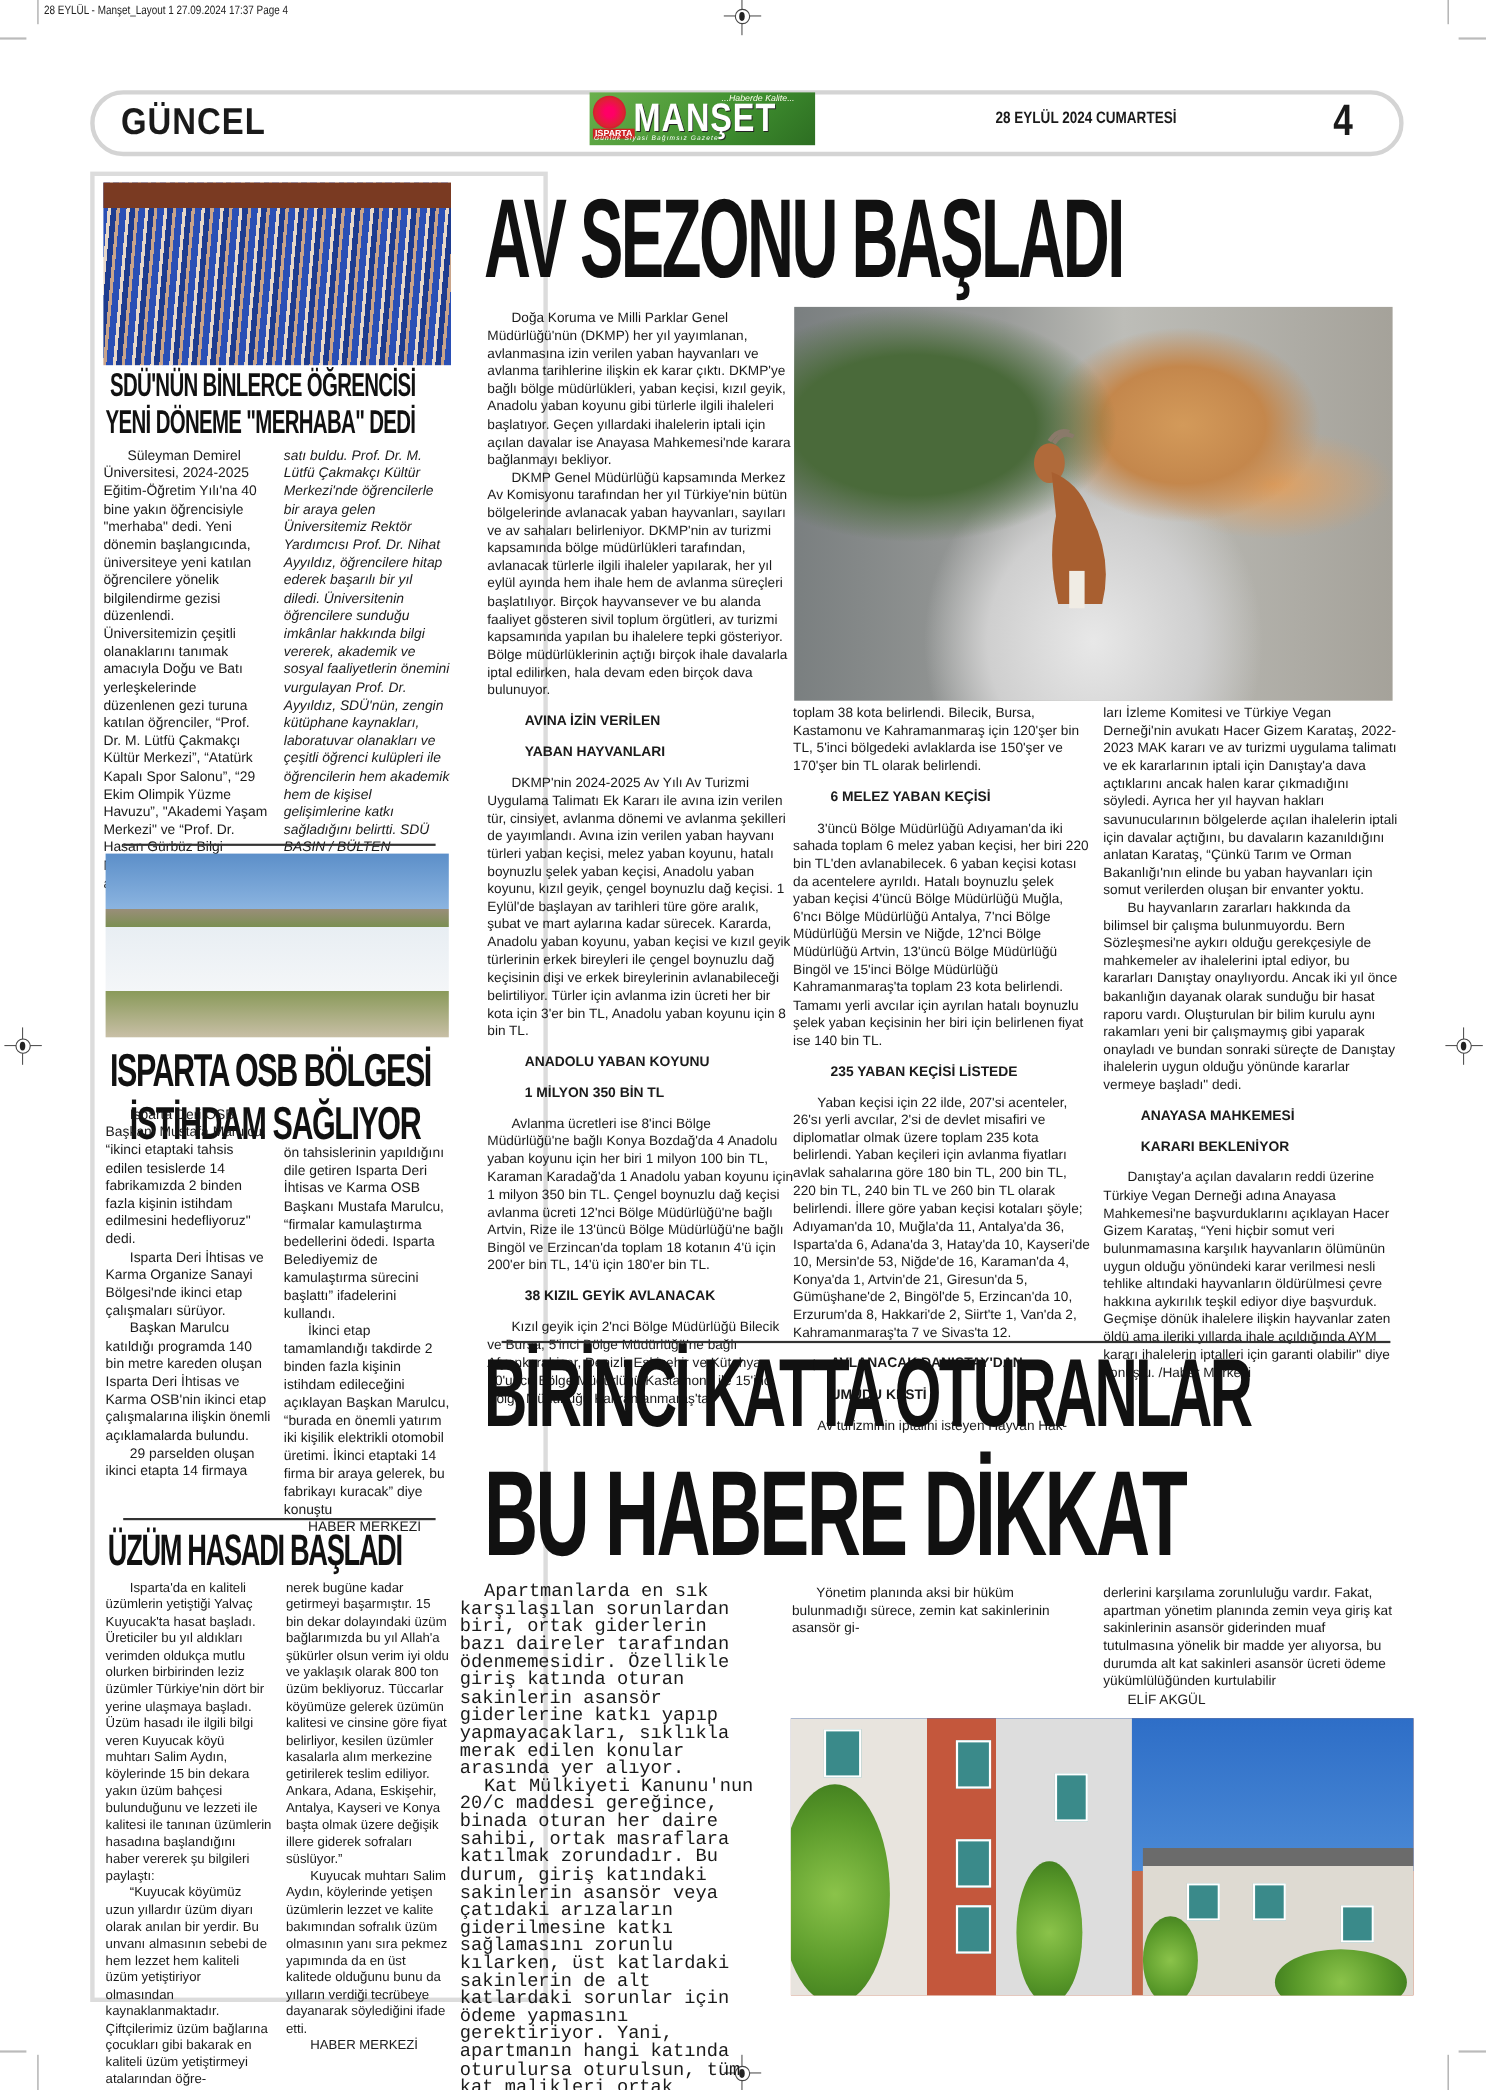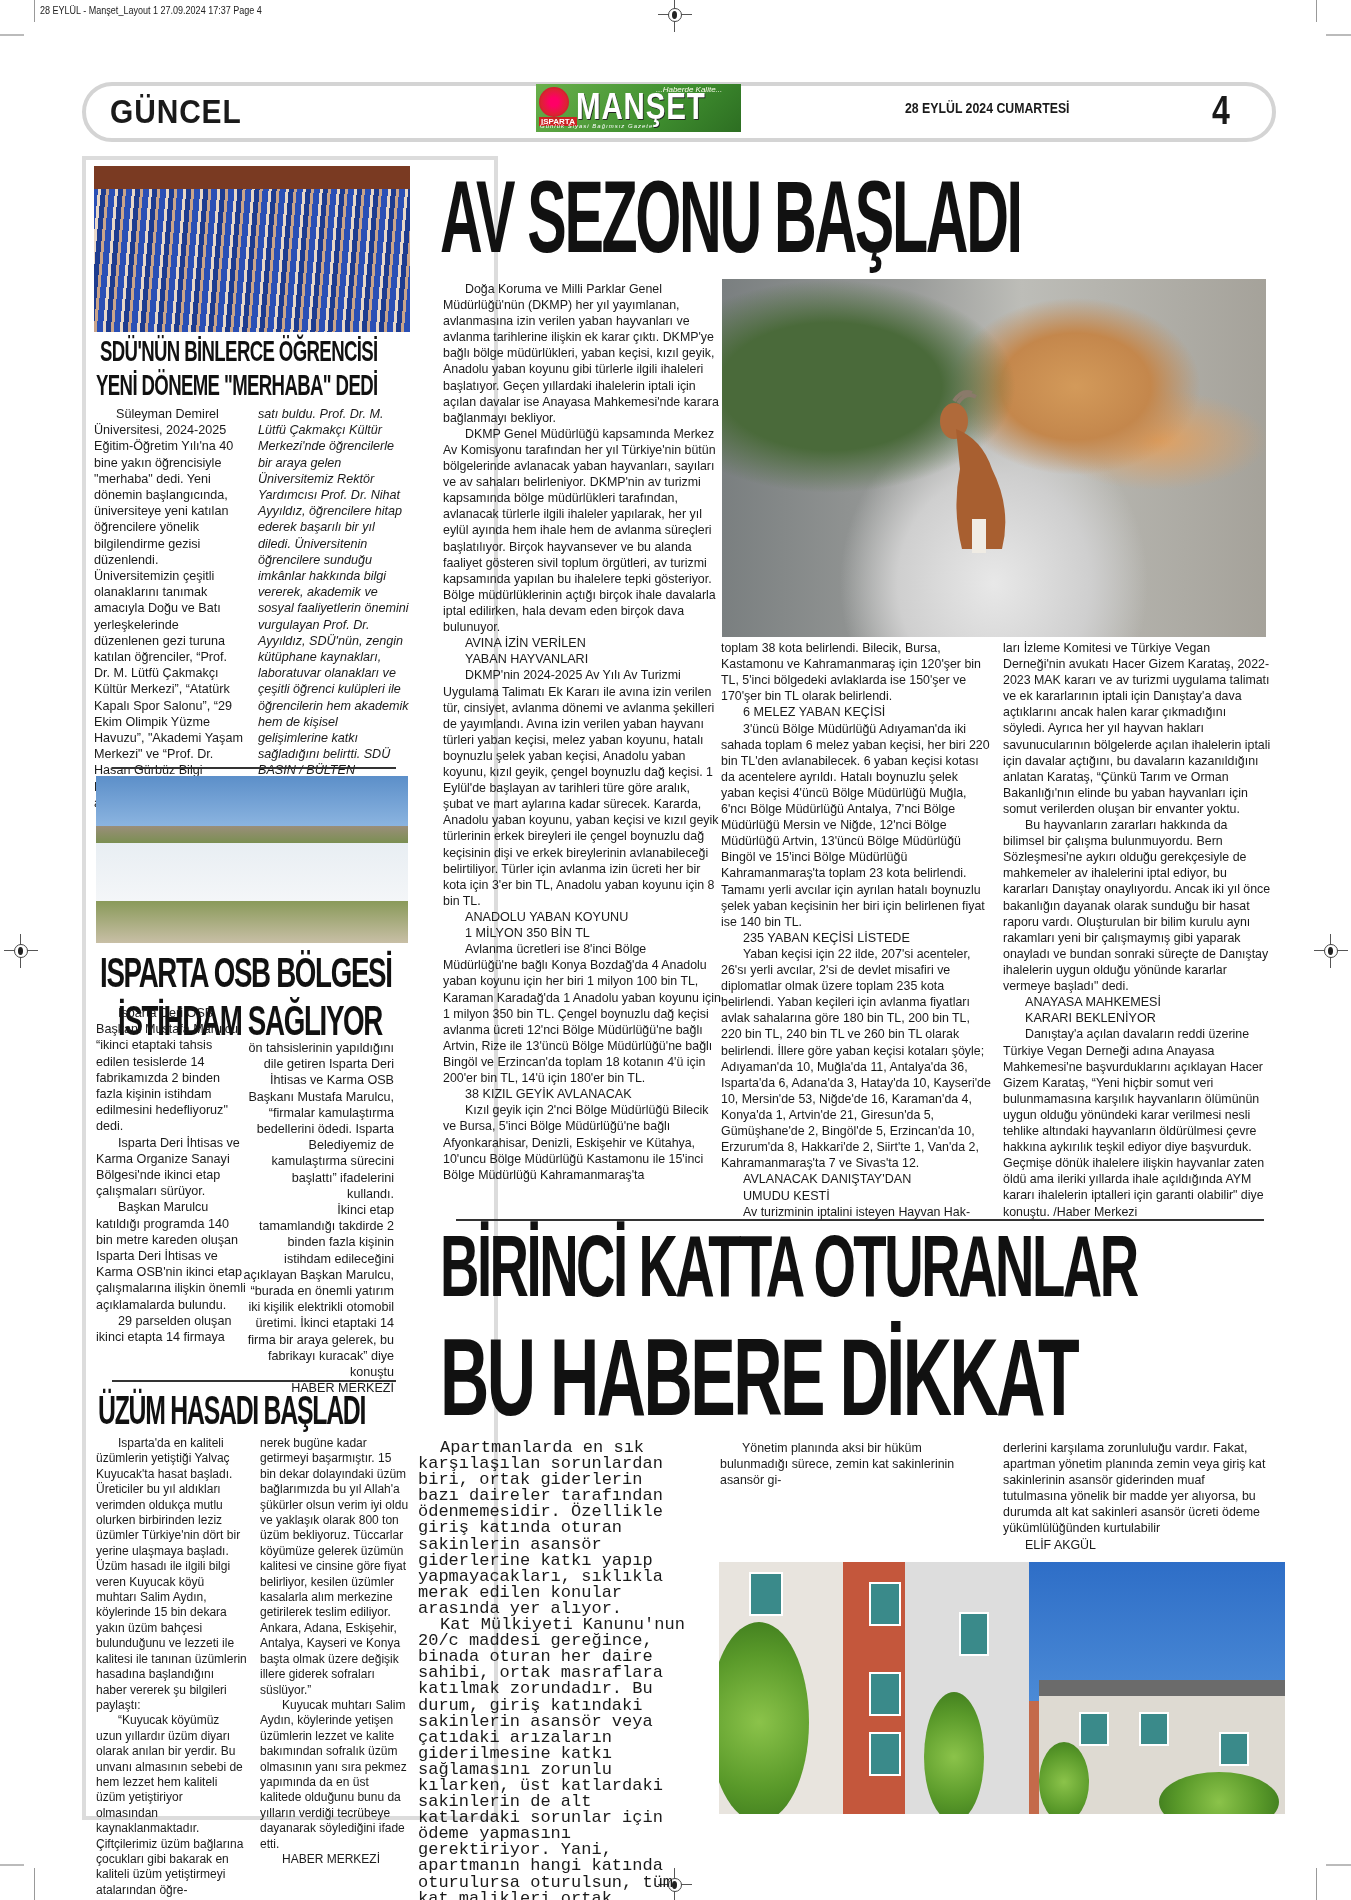--- a/index.html
+++ b/index.html
@@ -49,21 +49,21 @@
   .hl-osb1{left:100px;top:952px;font-size:42px;transform:scaleX(0.66);letter-spacing:-2px;}
   .hl-osb2{left:118px;top:1000px;font-size:42px;transform:scaleX(0.66);letter-spacing:-2px;}
   .hl-uzum{left:98px;top:1390px;font-size:40px;transform:scaleX(0.62);letter-spacing:-2px;}
   .hl-av{left:440px;top:166px;font-size:102px;transform:scaleX(0.58);letter-spacing:-4px;}
   .hl-bir1{left:440px;top:1222px;font-size:88px;transform:scaleX(0.62);letter-spacing:-4px;}
   .hl-bir2{left:440px;top:1322px;font-size:110px;transform:scaleX(0.62);letter-spacing:-4px;}
   .col{position:absolute;font-size:12.6px;line-height:16.2px;text-align:left;}
   .col p{margin:0;text-indent:22px;}
   .col p.noind{text-indent:0;}
   .col p.sign{text-indent:22px;}
-  .col h4{margin:0;padding-left:22px;font-size:12.6px;line-height:16.2px;font-weight:normal;}
+  .col h4{margin:12px;padding-left:22px;font-size:12.6px;line-height:16.2px;font-weight:bold;}
   .rule{position:absolute;height:2px;background:#333;}
 </style>
 </head>
 <body>
 
 <div class="abs slug">28 EYLÜL - Manşet_Layout 1  27.09.2024  17:37  Page 4</div>
 <div class="abs regmark" style="left:664px;top:4px;">
     <div class="h"></div>
     <div class="v"></div>
     <div class="ring"></div>
@@ -123,21 +123,21 @@
 
 <div class="photo ph-osb"></div>
 <div class="hl hl-osb1">ISPARTA OSB BÖLGESİ</div>
 <div class="hl hl-osb2">İSTİHDAM SAĞLIYOR</div>
 <div class="col" style="left:96px;top:1005px;width:152px;">
   <p>Isparta Deri OSB Başkanı Mustafa Marulcu, “ikinci etaptaki tahsis edilen tesislerde 14 fabrikamızda 2 binden fazla kişinin istihdam edilmesini hedefliyoruz" dedi.</p>
   <p>Isparta Deri İhtisas ve Karma Organize Sanayi Bölgesi'nde ikinci etap çalışmaları sürüyor.</p>
   <p>Başkan Marulcu katıldığı programda 140 bin metre kareden oluşan Isparta Deri İhtisas ve Karma OSB'nin ikinci etap çalışmalarına ilişkin önemli açıklamalarda bulundu.</p>
   <p>29 parselden oluşan ikinci etapta 14 firmaya</p>
 </div>
-<div class="col" style="left:242px;top:1040px;width:152px;text-align:right;">
+<div class="col" style="left:258px;top:1040px;width:152px;">
   <p class="noind">ön tahsislerinin yapıldığını dile getiren Isparta Deri İhtisas ve Karma OSB Başkanı Mustafa Marulcu, “firmalar kamulaştırma bedellerini ödedi. Isparta Belediyemiz de kamulaştırma sürecini başlattı” ifadelerini kullandı.</p>
   <p>İkinci etap tamamlandığı takdirde 2 binden fazla kişinin istihdam edileceğini açıklayan Başkan Marulcu, “burada en önemli yatırım iki kişilik elektrikli otomobil üretimi. İkinci etaptaki 14 firma bir araya gelerek, bu fabrikayı kuracak” diye konuştu</p>
   <p class="sign">HABER MERKEZİ</p>
 </div>
 <div class="rule" style="left:112px;top:1380px;width:284px;"></div>
 
 <div class="hl hl-uzum">ÜZÜM HASADI BAŞLADI</div>
 <div class="col" style="left:96px;top:1436px;width:152px;font-size:12px;line-height:15.4px;">
   <p>Isparta'da en kaliteli üzümlerin yetiştiği Yalvaç Kuyucak'ta hasat başladı. Üreticiler bu yıl aldıkları verimden oldukça mutlu olurken birbirinden leziz üzümler Türkiye'nin dört bir yerine ulaşmaya başladı. Üzüm hasadı ile ilgili bilgi veren Kuyucak köyü muhtarı Salim Aydın, köylerinde 15 bin dekara yakın üzüm bahçesi bulunduğunu ve lezzeti ile kalitesi ile tanınan üzümlerin hasadına başlandığını haber vererek şu bilgileri paylaştı:</p>
   <p>“Kuyucak köyümüz uzun yıllardır üzüm diyarı olarak anılan bir yerdir. Bu unvanı almasının sebebi de hem lezzet hem kaliteli üzüm yetiştiriyor olmasından kaynaklanmaktadır. Çiftçilerimiz üzüm bağlarına çocukları gibi bakarak en kaliteli üzüm yetiştirmeyi atalarından öğre-</p>

